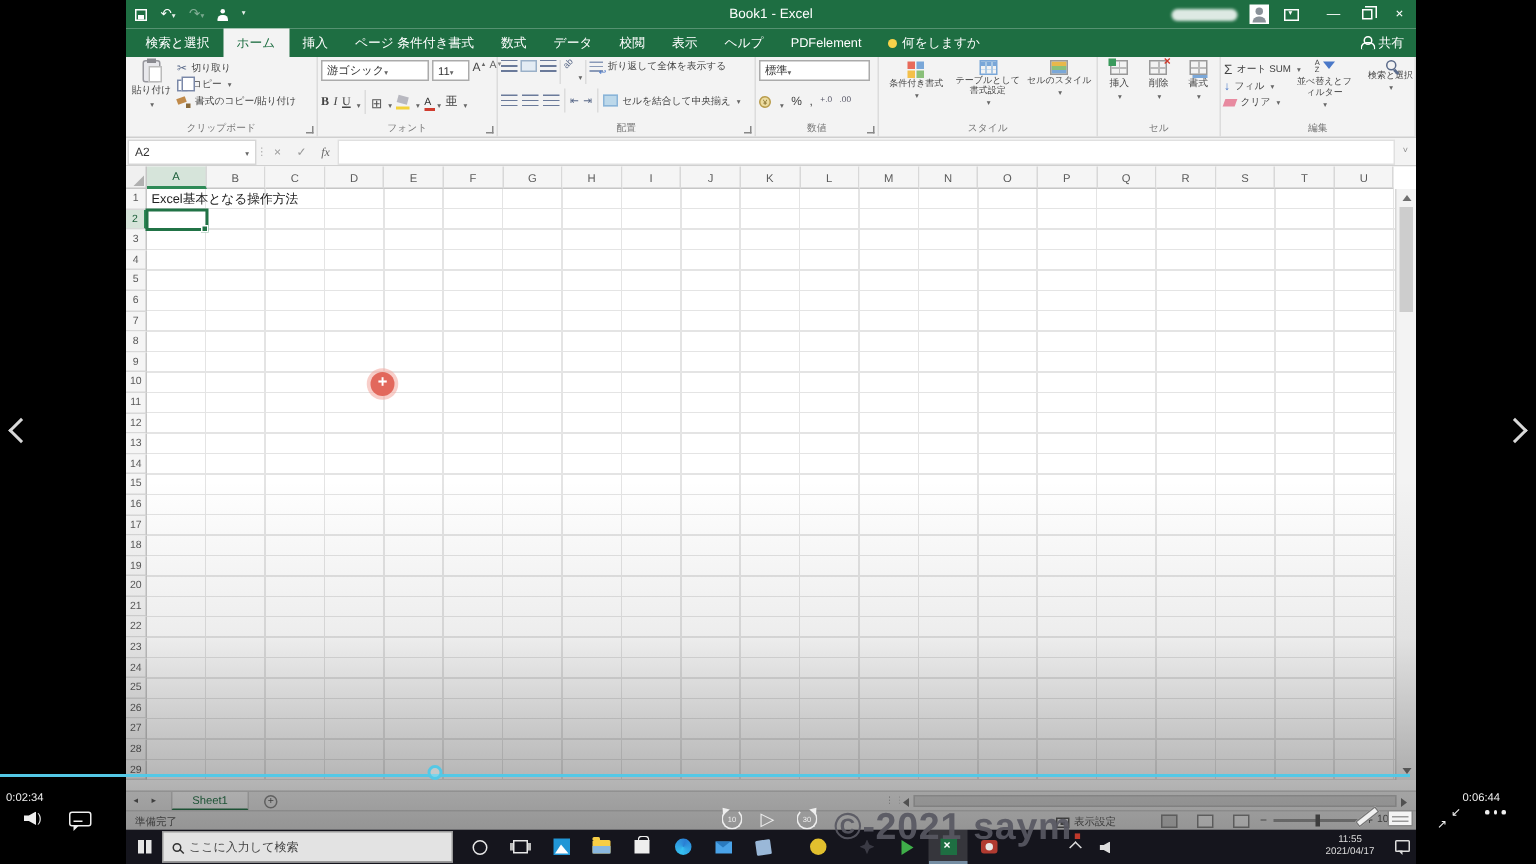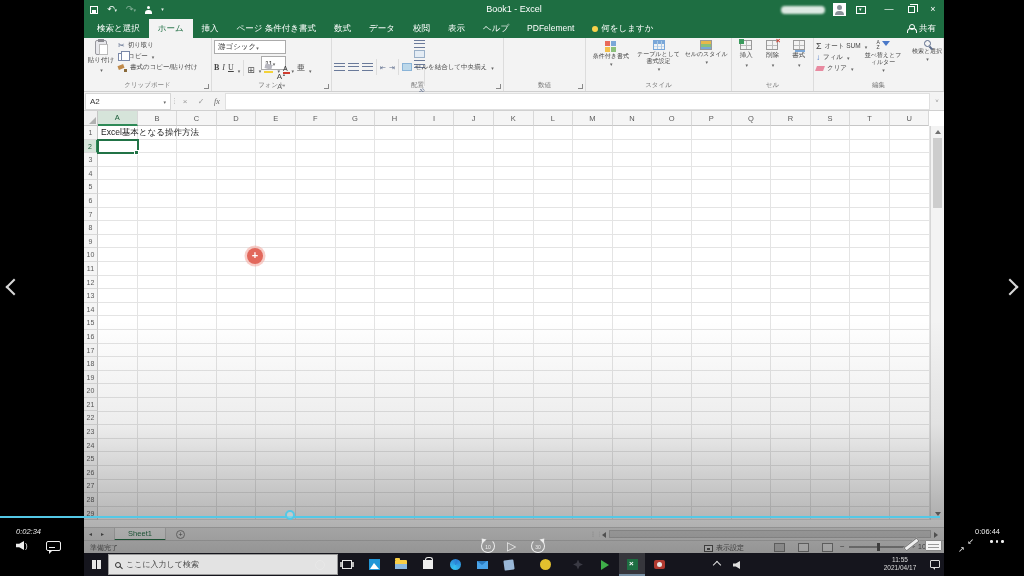--- a/index.html
+++ b/index.html
@@ -54,21 +54,21 @@
   .ic-paste::before{content:"";position:absolute;left:2px;top:-2px;width:6px;height:3px;background:#8a8a90;}
   .ic-paste::after{content:"";position:absolute;left:3px;top:3px;width:7px;height:9px;background:#fff;border:1px solid #bbb;}
   .minicol{position:absolute;left:32px;top:1px;display:flex;flex-direction:column;gap:2px;}
   .mini{display:flex;align-items:center;gap:3px;font-size:6.5px;color:#444;white-space:nowrap;}
   .ic-cut::before{content:"✂";font-size:8px;color:#5a6a8a;}
   .ic-copy{width:7px;height:8px;border:1px solid #7a88a8;background:#fff;position:relative;}
   .ic-copy::before{content:"";position:absolute;left:2px;top:-3px;width:7px;height:8px;border:1px solid #7a88a8;background:#fff;}
   .ic-brush{width:9px;height:8px;position:relative;}
   .ic-brush::before{content:"";position:absolute;left:0;top:1px;width:6px;height:4px;background:#c08a4a;transform:rotate(-20deg);}
   .ic-brush::after{content:"";position:absolute;right:0;bottom:0;width:3px;height:3px;background:#8a6a3a;}
-  .row1{position:absolute;left:0;top:0;display:flex;align-items:flex-end;gap:2px;flex-direction:column;}
+  .row1{position:absolute;left:0;top:0;display:flex;align-items:flex-start;gap:2px;}
   .row2{position:absolute;left:0;top:19px;display:flex;align-items:center;gap:3px;}
   .combo{height:14px;border:1px solid #ababab;background:#fff;font-size:7.5px;color:#333;display:flex;align-items:center;padding:0 3px;white-space:nowrap;}
   .combo .dd::after{margin-left:auto;}
   .fbtn{font-size:8px;color:#444;line-height:1;}
   .bI{font-family:"Liberation Serif","DejaVu Serif",serif;font-weight:bold;}
   .iI{font-family:"Liberation Serif","DejaVu Serif",serif;font-style:italic;}
   .uI{font-family:"Liberation Serif","DejaVu Serif",serif;text-decoration:underline;}
   .supA{font-size:8px;color:#444;}
   .supA::after{content:"▲";font-size:4px;vertical-align:top;color:#666;}
   .subA{font-size:7px;color:#666;}
@@ -176,21 +176,21 @@
   
   .fade{position:absolute;left:0;top:320px;width:860px;height:233px;pointer-events:none;z-index:5;
     background:linear-gradient(to bottom,rgba(22,22,22,0) 0%,rgba(22,22,22,.08) 45%,rgba(22,22,22,.40) 100%);}
 
   
   .taskbar{position:absolute;left:0;top:553px;width:860px;height:23px;background:#15151d;}
   .startbtn{position:absolute;left:0;top:0;width:24px;height:23px;display:flex;align-items:center;justify-content:center;}
   .winlogo{width:9px;height:9px;background:
     linear-gradient(to right,#e6e6e6 0 4px,transparent 4px 5px,#e6e6e6 5px 9px),
     linear-gradient(to bottom,transparent 0 4px,#15151d 4px 5px,transparent 5px 9px);}
-  .tsearch{position:absolute;left:24px;top:1px;width:230px;height:21px;background:#e3e3e3;border:1px solid #9a9a9a;display:flex;align-items:center;gap:5px;padding:0 6px;font-size:8px;color:#444;}
+  .tsearch{position:absolute;left:24px;top:1px;width:194px;height:21px;background:#e3e3e3;border:1px solid #9a9a9a;display:flex;align-items:center;gap:5px;padding:0 6px;font-size:8px;color:#444;}
   .ic-tmag{width:6px;height:6px;border:1.3px solid #333;border-radius:50%;position:relative;flex:none;}
   .ic-tmag::after{content:"";position:absolute;right:-3px;bottom:-2px;width:4px;height:1.3px;background:#333;transform:rotate(45deg);}
   .tbicon{position:absolute;top:0;width:26px;height:23px;display:flex;align-items:center;justify-content:center;}
   .tbicon.active{background:rgba(255,255,255,.14);box-shadow:inset 0 -2px 0 rgba(160,200,230,.6);}
   .ic-cortana{width:10px;height:10px;border:1.3px solid #e8e8e8;border-radius:50%;}
   .ic-taskview{width:10px;height:9px;border:1px solid #e8e8e8;position:relative;}
   .ic-taskview::before{content:"";position:absolute;left:-3px;top:1px;width:2px;height:5px;background:#bbb;}
   .ic-taskview::after{content:"";position:absolute;right:-3px;top:1px;width:2px;height:5px;background:#bbb;}
   .ic-photos{width:11px;height:11px;background:#2196d6;position:relative;}
   .ic-photos::after{content:"";position:absolute;left:1px;bottom:1px;border-left:4px solid transparent;border-right:5px solid transparent;border-bottom:6px solid #fff;}
@@ -218,21 +218,21 @@
   .ic-notif::after{content:"";position:absolute;left:1px;bottom:-3px;border-left:3px solid transparent;border-right:0 solid transparent;border-top:3px solid #ddd;}
 
   
   .prog-line{position:absolute;left:0;top:516px;width:940px;height:2px;background:#54c8e6;z-index:9;}
   .prog-knob{position:absolute;left:285px;top:510px;width:10px;height:10px;border:2px solid #54c8e6;border-radius:50%;background:rgba(235,250,253,.25);z-index:10;}
   .cursor-hl{position:absolute;left:247px;top:248px;width:16px;height:16px;border-radius:50%;background:#e2685c;box-shadow:0 0 0 2.5px rgba(242,166,156,.55);z-index:11;color:#fff;font-size:11px;font-weight:bold;text-align:center;line-height:15px;}
   .chev{position:absolute;width:12px;height:12px;z-index:9;}
   .chev.left{left:8px;top:281px;border-left:2px solid #d8d8d8;border-bottom:2px solid #d8d8d8;transform:rotate(45deg);}
   .chev.right{left:1004px;top:281px;border-right:2px solid #d8d8d8;border-top:2px solid #d8d8d8;transform:rotate(45deg);}
   .ptime{position:absolute;font-size:7.5px;color:#eee;z-index:9;}
-  .ptime.l{left:16px;top:527px;font-style:italic;}
+  .ptime.l{left:4px;top:527px;}
   .ptime.r{left:975px;top:527px;}
   .spk{position:absolute;left:16px;top:541px;z-index:9;display:flex;align-items:center;gap:1px;}
   .spk-body{width:8px;height:9px;background:#eee;clip-path:polygon(0 30%,40% 30%,100% 0,100% 100%,40% 70%,0 70%);}
   .spk-wave{font-size:8px;color:#eee;line-height:1;}
   .ic-chat{position:absolute;left:46px;top:541px;width:15px;height:10px;border:1.4px solid #eee;border-radius:2px;z-index:9;}
   .ic-chat::before{content:"";position:absolute;left:2px;bottom:2px;width:6px;height:1.4px;background:#eee;}
   .ic-chat::after{content:"";position:absolute;left:2px;bottom:-4px;border-left:0 solid transparent;border-right:4px solid transparent;border-top:4px solid #eee;}
   .seek{position:absolute;top:539px;width:14px;height:14px;border:1.4px solid #eee;border-radius:50%;z-index:9;font-size:5px;color:#eee;text-align:center;line-height:14px;}
   .seek.back{left:481px;border-top-color:transparent;}
   .seek.back::after{content:"";position:absolute;left:-2px;top:-2px;border-left:3px solid transparent;border-right:3px solid transparent;border-bottom:4px solid #eee;transform:rotate(-40deg);}
@@ -410,20 +410,36 @@
                 <span class="ic-merge"></span>
                 <span>セルを結合して中央揃え</span>
                 <span class="dd"></span>
               </div>
           </div>
         </div>
         <div class="rgl"><span>配置</span><span class="launch"></span></div>
       </div>
 
       <div class="rg" style="width:82px">
+        <div class="rgc">
+          <div class="row1">
+            <div class="combo" style="width:74px">
+                <span>標準</span>
+                <span class="dd"></span>
+              </div>
+          </div>
+          <div class="row2" style="gap:5px">
+            <span class="ic-coin">¥</span>
+              <span class="dd"></span>
+            <span class="numsym">%</span>
+            <span class="numsym">,</span>
+            <span class="decbtn">+.0</span>
+            <span class="decbtn">.00</span>
+          </div>
+        </div>
         <div class="rgl"><span>数値</span><span class="launch"></span></div>
       </div>
 
       <div class="rg" style="width:146px">
         <div class="rgc" style="display:flex;gap:2px;">
           <div class="stybtn">
               <span class="ic-cf"></span>
               <span>条件付き書式</span>
               <span class="dd"></span>
             </div>
@@ -693,14 +709,15 @@
       <span class="s1">↙</span>
       <span class="s2">↗</span>
     </div>
   <div class="moredots">
       <i></i>
       <i></i>
       <i></i>
     </div>
   <div class="pencil"></div>
   <div class="notebox"></div>
+  <div class="watermark"><span>©-2021 saym</span><span class="reddot">.</span></div>
 
 </div>
 
 </body></html>

